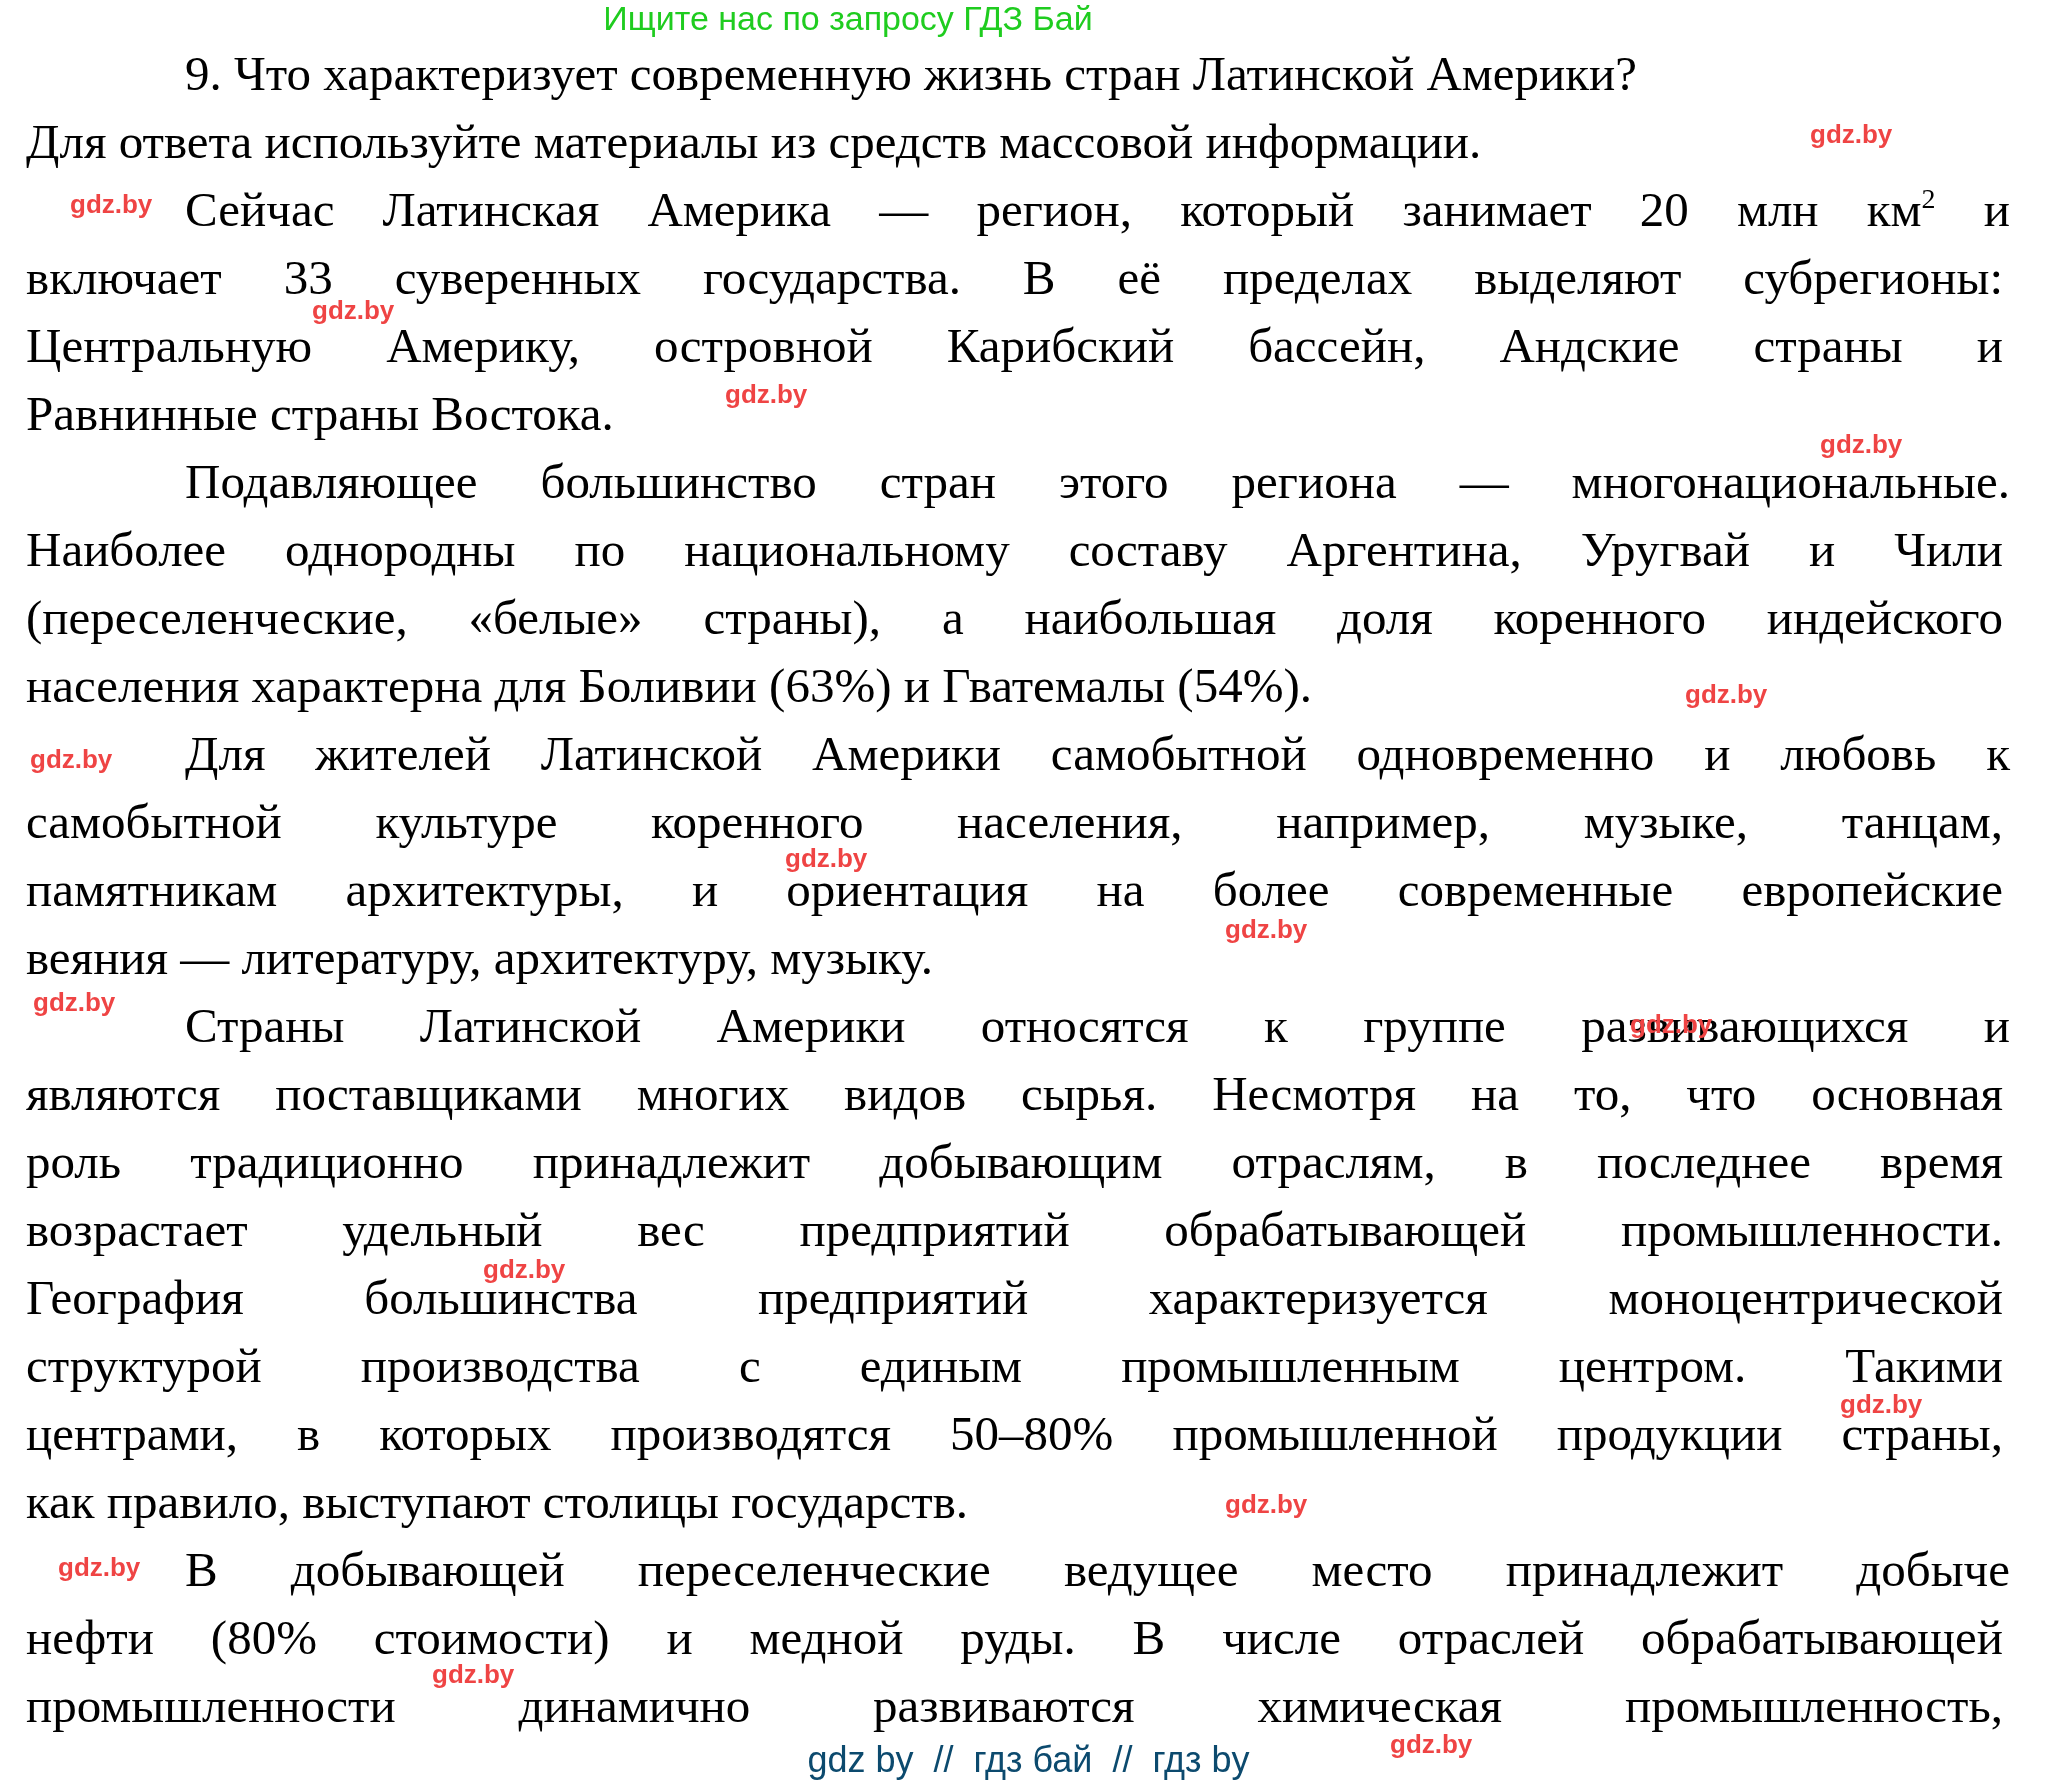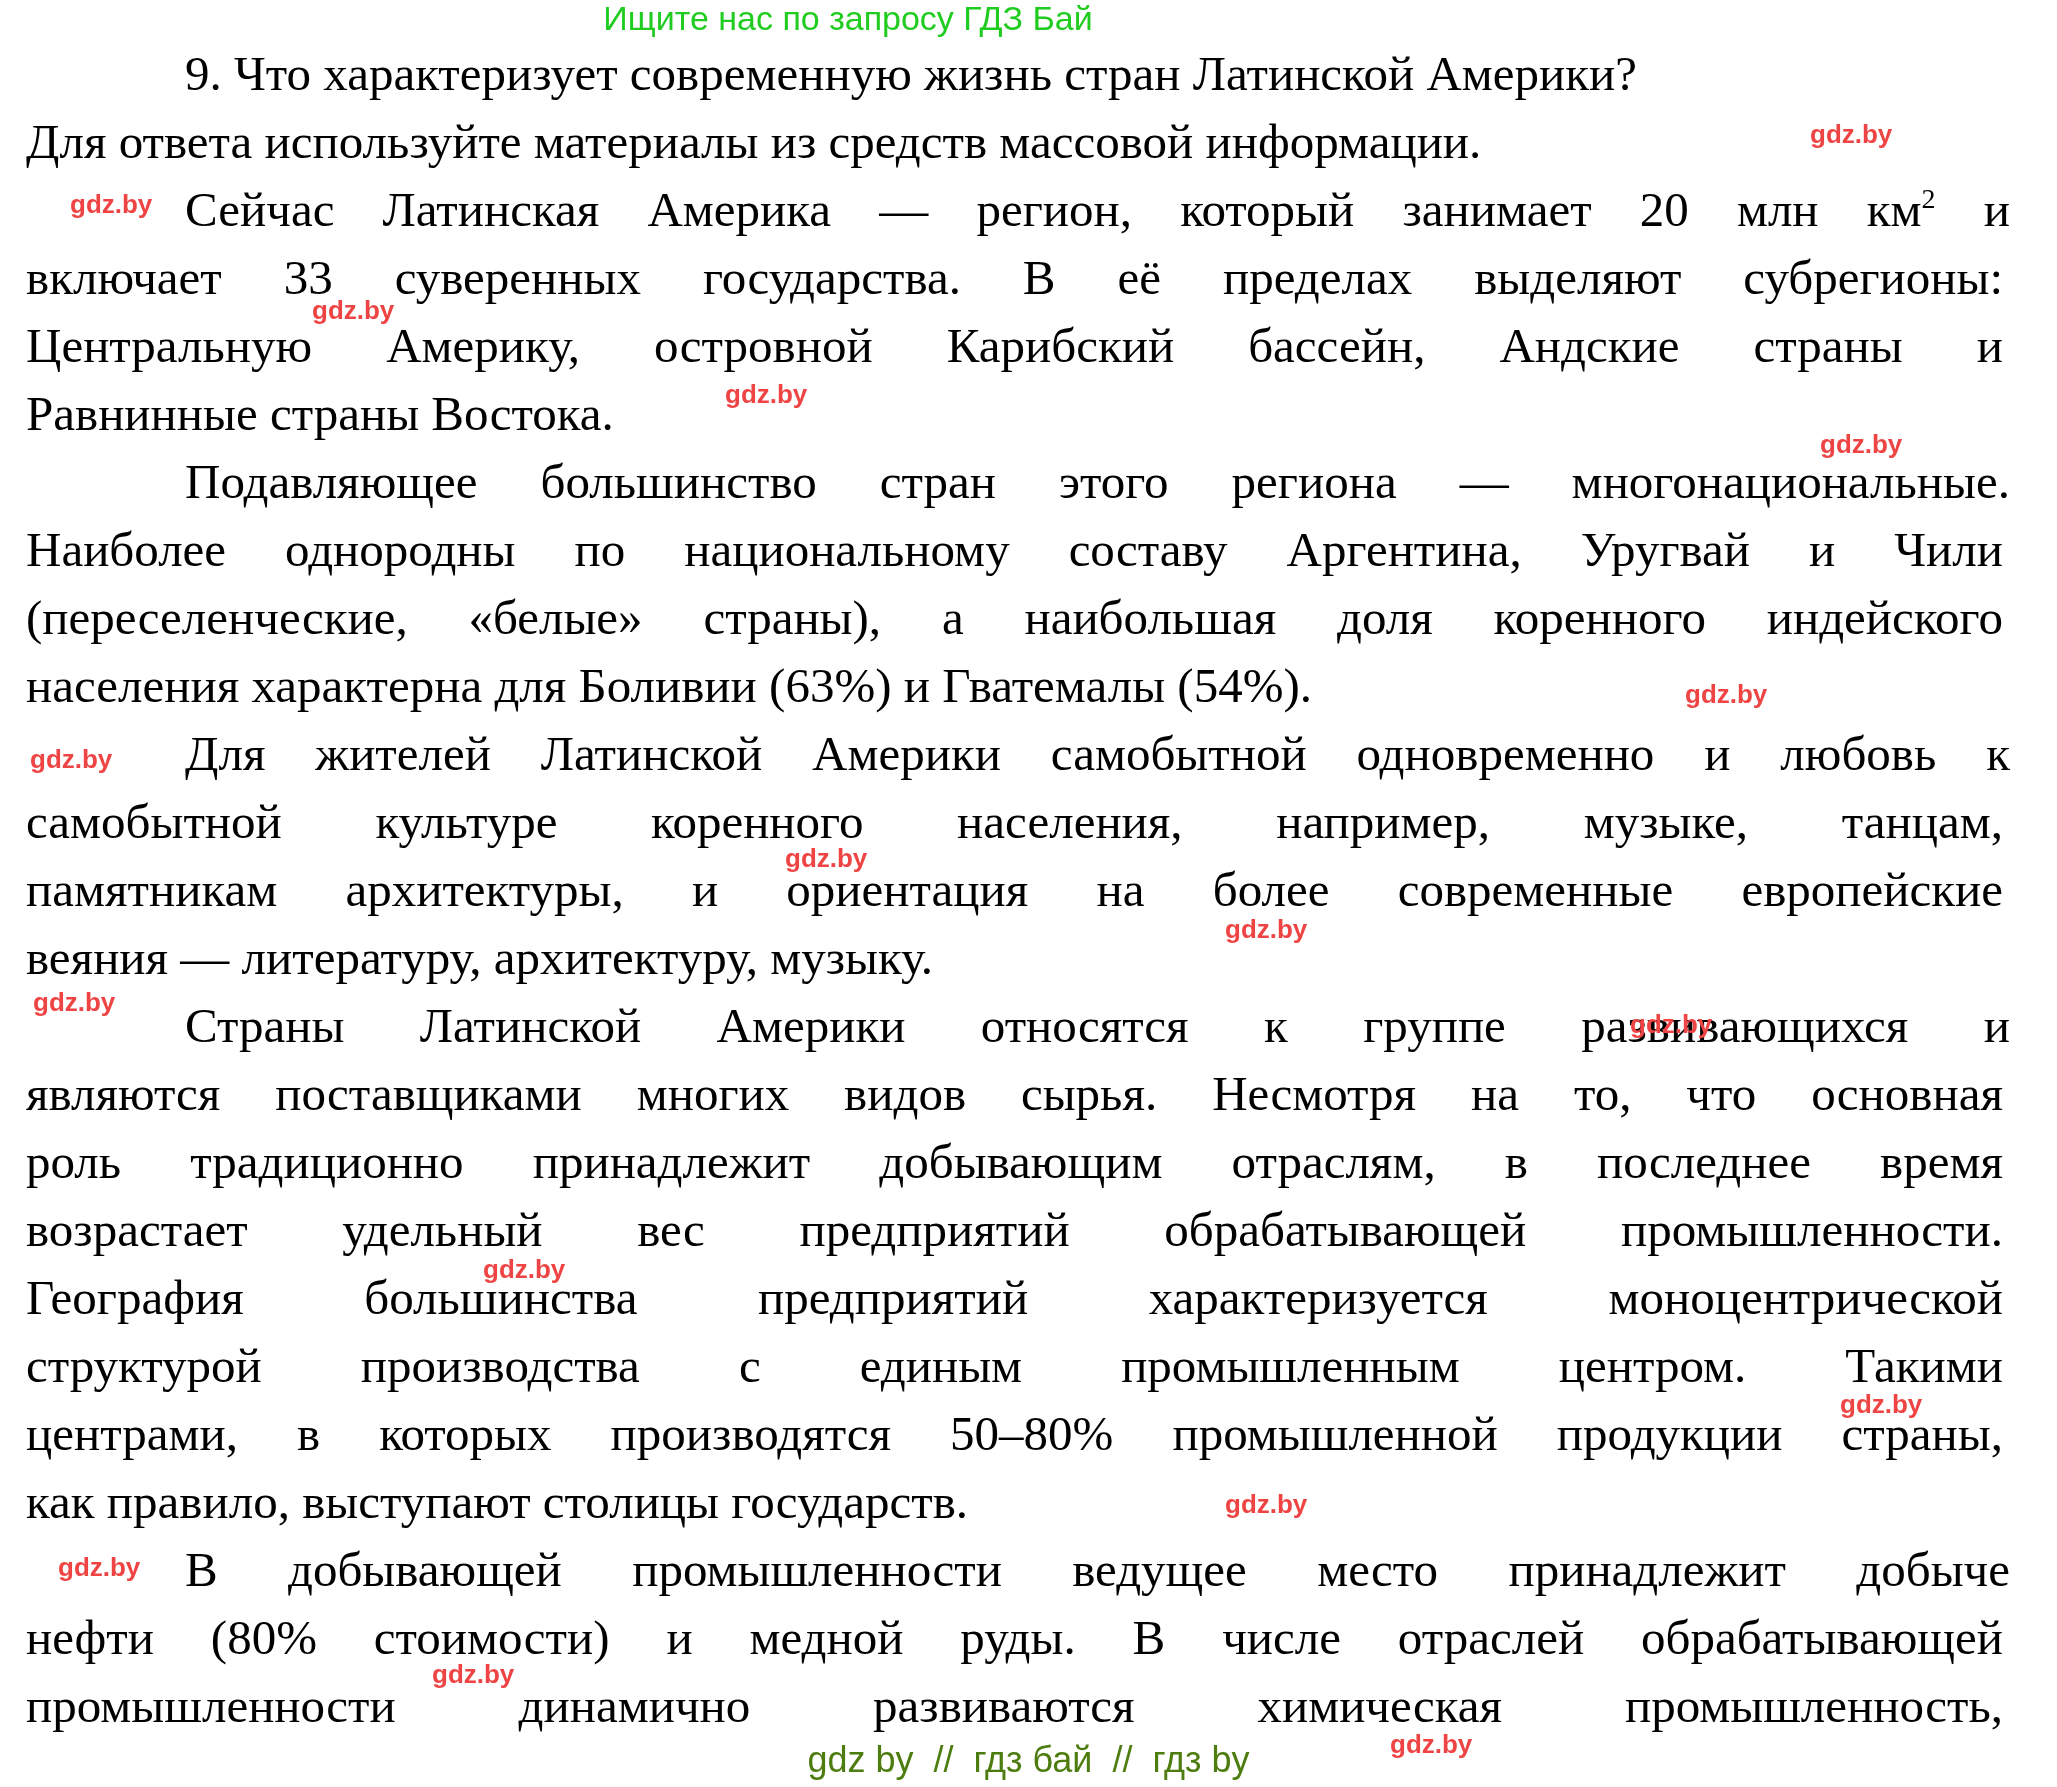--- a/index.html
+++ b/index.html
@@ -5,21 +5,21 @@
   html, body { margin: 0; padding: 0; background: #ffffff; }
   body { width: 2057px; height: 1787px; position: relative; overflow: hidden; }
   .header {
     position: absolute; left: 10px; top: 0; width: 1676px; text-align: center;
     font-family: "Liberation Sans", sans-serif; font-size: 34px; line-height: 36px;
     color: #1fcc1f;
   }
   .footer {
     position: absolute; left: 0; top: 1770px; width: 2057px; text-align: center;
     font-family: "Liberation Sans", sans-serif; font-size: 36px; line-height: 40px;
-    color: #4d7c0f; white-space: pre;
+    color: #0c4a6e; white-space: pre;
   }
   .line {
     position: absolute; left: 26px; width: 1977px;
     font-family: "Liberation Serif", serif; font-size: 49px; line-height: 60px;
     color: #000; white-space: nowrap;
   }
   .just { text-align: justify; text-align-last: justify; white-space: normal; }
   .indent { left: 185px; width: 1825px; }
   .wm {
     position: absolute; font-family: "Liberation Sans", sans-serif; font-size: 26px;
@@ -52,21 +52,21 @@
 
 <div class="line indent just" style="top:996px;">Страны Латинской Америки относятся к группе развивающихся и</div>
 <div class="line just" style="top:1064px;">являются поставщиками многих видов сырья. Несмотря на то, что основная</div>
 <div class="line just" style="top:1132px;">роль традиционно принадлежит добывающим отраслям, в последнее время</div>
 <div class="line just" style="top:1200px;">возрастает удельный вес предприятий обрабатывающей промышленности.</div>
 <div class="line just" style="top:1268px;">География большинства предприятий характеризуется моноцентрической</div>
 <div class="line just" style="top:1336px;">структурой производства с единым промышленным центром. Такими</div>
 <div class="line just" style="top:1404px;">центрами, в которых производятся 50–80% промышленной продукции страны,</div>
 <div class="line" style="top:1472px;">как правило, выступают столицы государств.</div>
 
-<div class="line indent just" style="top:1540px;">В добывающей промышленности ведущее место принадлежит добыче</div>
+<div class="line indent just" style="top:1540px;">В добывающей переселенческие ведущее место принадлежит добыче</div>
 <div class="line just" style="top:1608px;">нефти (80% стоимости) и медной руды. В числе отраслей обрабатывающей</div>
 <div class="line just" style="top:1676px;">промышленности динамично развиваются химическая промышленность,</div>
 
 <div class="wm" style="left:1810px; top:120px;">gdz.by</div>
 <div class="wm" style="left:70px; top:190px;">gdz.by</div>
 <div class="wm" style="left:312px; top:296px;">gdz.by</div>
 <div class="wm" style="left:725px; top:380px;">gdz.by</div>
 <div class="wm" style="left:1820px; top:430px;">gdz.by</div>
 <div class="wm" style="left:1685px; top:680px;">gdz.by</div>
 <div class="wm" style="left:30px; top:745px;">gdz.by</div>

